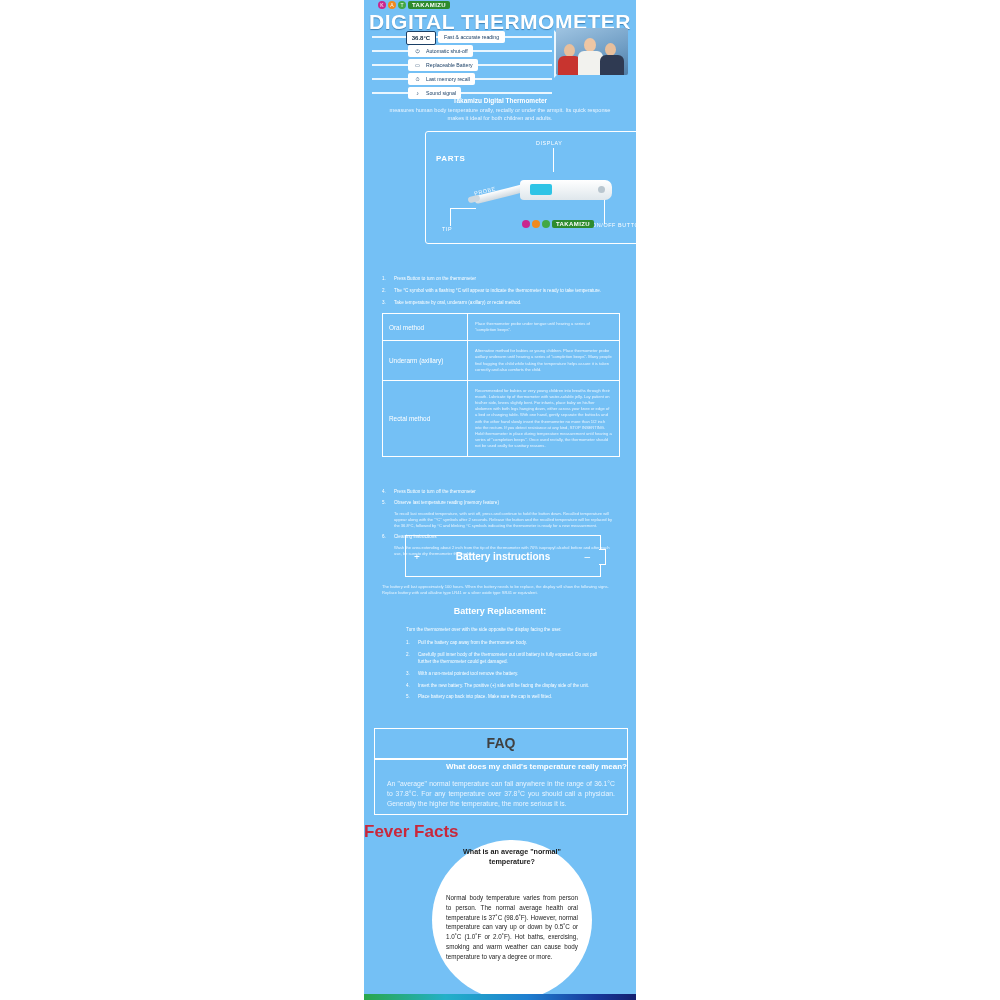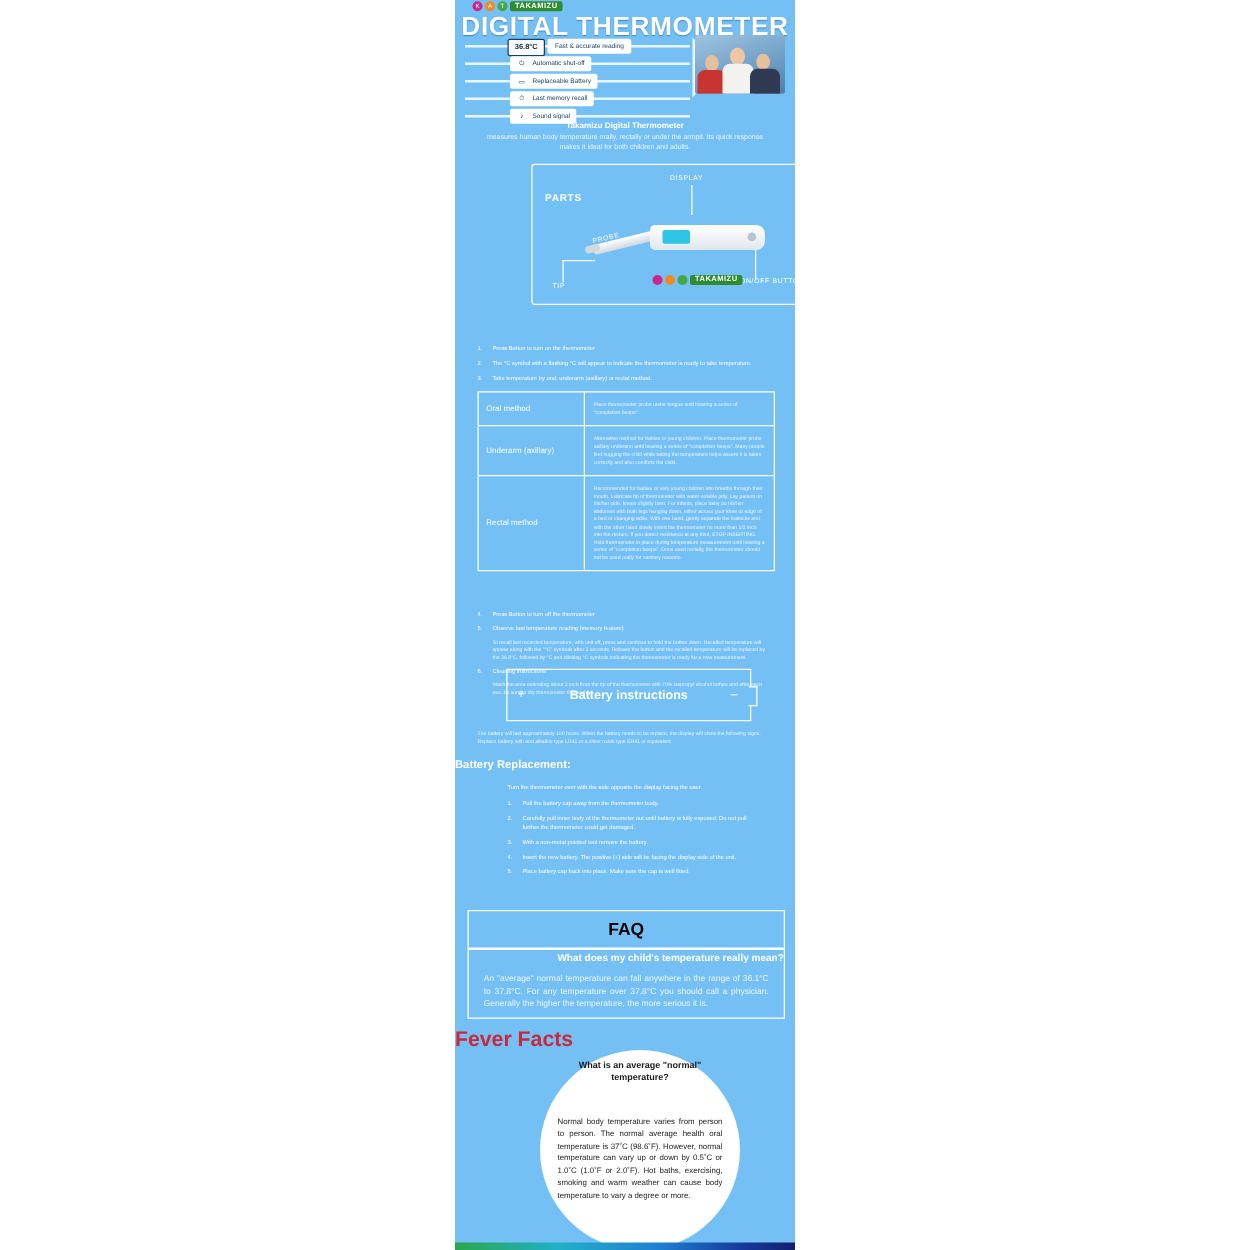--- a/index.html
+++ b/index.html
@@ -88,28 +88,28 @@
   .batt{position:absolute;left:41px;top:535px;width:194px;height:40px;border:1.4px solid #ffffff;
         display:flex;align-items:center;justify-content:center;}
   .batt .cap{position:absolute;right:-6px;top:13px;width:6px;height:14px;border:1.4px solid #ffffff;border-left:none;background:#74c0f5;}
   .batt .plus,.batt .minus{position:absolute;top:50%;transform:translateY(-50%);color:#fff;font-size:10px;}
   .batt .plus{left:8px;}
   .batt .minus{right:10px;}
   .batt span.t{color:#ffffff;font-size:10px;font-weight:bold;}
 
   .battnote{position:absolute;left:18px;top:584px;width:236px;font-size:4.1px;color:#eaf5ff;line-height:1.55;}
 
-  .replTitle{position:absolute;left:0;top:606px;width:100%;text-align:left;font-size:9px;font-weight:bold;color:#ffffff;}
+  .replTitle{position:absolute;left:0;top:606px;width:100%;text-align:center;font-size:9px;font-weight:bold;color:#ffffff;}
   .replIntro{position:absolute;left:42px;top:627px;width:200px;font-size:4.6px;color:#ffffff;}
   .repl{position:absolute;left:42px;top:640px;width:200px;}
   .repl .step{font-size:4.6px;margin-bottom:5px;}
 
   
   .faqbox{position:absolute;left:10px;top:728px;width:252px;height:85px;border:1.5px solid #ffffff;}
-  .faqhead{position:absolute;left:0;top:0;width:100%;text-align:center;font-size:14px;font-weight:bold;color:#000000;padding-top:6px;}
+  .faqhead{position:absolute;left:0;top:0;width:100%;text-align:center;font-size:14px;font-weight:bold;color:#404040;padding-top:6px;}
   .faqdiv{position:absolute;left:0;top:29px;width:100%;height:1.5px;background:#ffffff;}
   .faqq{position:absolute;left:0;top:33px;width:100%;text-align:right;font-size:8px;font-weight:bold;color:#ffffff;}
   .faqa{position:absolute;left:12px;top:50px;width:228px;font-size:6.8px;color:#eaf5ff;line-height:1.5;text-align:justify;}
 
   
   .fever{position:absolute;left:0;top:822px;width:100%;text-align:left;}
   .fever .t{font-size:17px;font-weight:bold;color:#c8283c;display:inline-block;}
   .circle{position:absolute;left:68px;top:840px;width:160px;height:160px;border-radius:50%;background:#ffffff;}
   .circ-h{position:absolute;left:92px;top:847px;width:112px;text-align:center;font-size:7.2px;font-weight:bold;color:#1b1b1b;line-height:1.35;}
   .circ-p{position:absolute;left:82px;top:893px;width:132px;font-size:6.3px;color:#1b1b1b;line-height:1.55;text-align:justify;}

